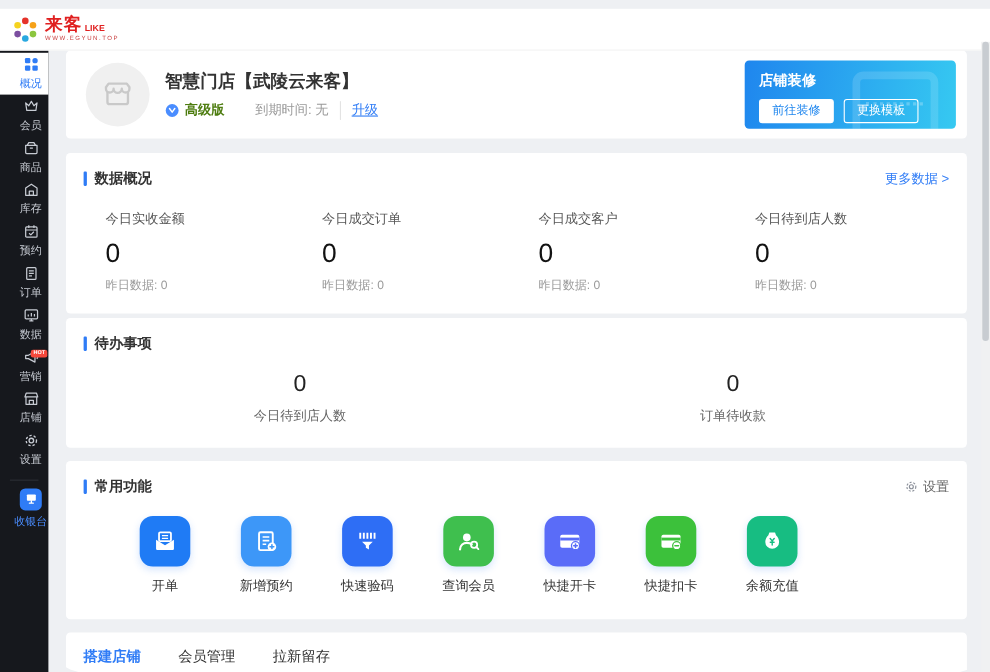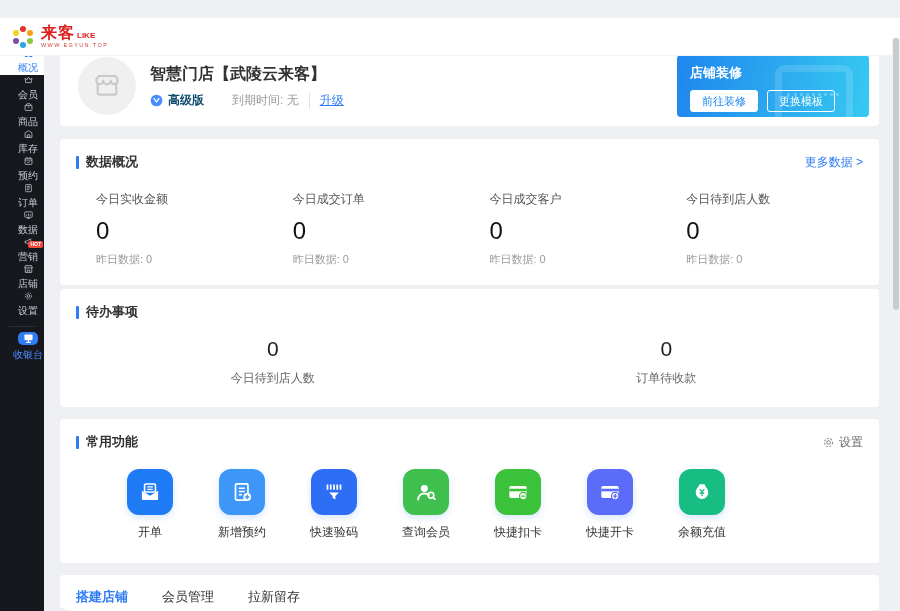--- a/index.html
+++ b/index.html
@@ -1,49 +1,49 @@
 <!DOCTYPE html>
 <html><head>
 <meta charset="utf-8">
 <style>
   * { margin:0; padding:0; box-sizing:border-box; }
   html,body { width:900px; height:611px; overflow:hidden; }
   body { font-family:"Liberation Sans","DejaVu Sans",sans-serif; background:#eef0f3; position:relative; }
 
   
-  .topbar { position:absolute; top:18px; left:0; width:900px; height:38px; background:#fff; display:flex; align-items:center; padding-left:10px; z-index:20; border-bottom:1px solid #f3f3f3; }
+  .topbar { position:absolute; top:8px; left:0; width:900px; height:38px; background:#fff; display:flex; align-items:center; padding-left:10px; z-index:20; border-bottom:1px solid #f3f3f3; }
   .logo { display:flex; align-items:center; gap:5px; cursor:pointer; }
   .logo-text { display:flex; flex-direction:column; line-height:1; }
   .logo-row { display:flex; align-items:flex-end; gap:2px; }
   .logo-cn { color:#e02020; font-weight:bold; font-size:16px; letter-spacing:1px; }
   .logo-en { color:#e02020; font-weight:bold; font-size:8px; margin-bottom:1px; }
   .logo-url { color:#c94242; font-size:5.5px; letter-spacing:1.4px; margin-top:2px; }
 
   
   .sidebar { position:absolute; top:38px; left:0; bottom:0; width:44px; background:#16181d; display:flex; flex-direction:column; padding-top:10px; z-index:15; }
-  .side-item { height:27px; display:flex; flex-direction:column; align-items:center; justify-content:center; gap:3px; color:#c7cbd3; font-size:10px; cursor:pointer; position:relative; flex:none;padding-left:12px; }
+  .side-item { height:38px; display:flex; flex-direction:column; align-items:center; justify-content:center; gap:3px; color:#c7cbd3; font-size:10px; cursor:pointer; position:relative; flex:none;padding-left:12px; }
   .side-item svg { width:15px; height:15px; display:block; }
   .side-item.active { background:#ffffff; color:#2f7cf6; }
   .hot-badge { position:absolute; top:4px; right:1px; background:#f5483b; color:#fff; font-size:5px; font-weight:bold; padding:1px 2px; border-radius:2px; line-height:1; }
   .side-divider { height:1px; background:#2b2e36; margin:8px 9px 6px; flex:none; }
   .cashier { color:#4a8dff; }
   .cash-ico { width:20px; height:20px; background:#2f7cf6; border-radius:5px; display:flex; align-items:center; justify-content:center; }
   .cash-ico svg { width:13px; height:13px; }
 
   
   .main { position:absolute; top:38px; left:44px; right:0; bottom:0; padding:8px 21px 0 16px; overflow:hidden;border-radius:32px; }
   .card { background:#fff; border-radius:4px; }
 
   
   .header-card { height:80px; display:flex; align-items:center; padding:0 10px 0 18px; position:relative; margin-bottom:13px; }
   .avatar { width:58px; height:58px; border-radius:50%; background:#f0f0f0; display:flex; align-items:center; justify-content:center; flex:none; }
   .store-info { margin-left:14px; }
   .store-name { font-size:16px; font-weight:bold; color:#333; }
   .plan-row { margin-top:7px; display:flex; align-items:center; font-size:12px; }
-  .plan-name { font-weight:bold; color:#0c4a6e; margin-left:5px; }
+  .plan-name { font-weight:bold; color:#4d7c0f; margin-left:5px; }
   .expire { color:#999; margin-left:28px; padding-right:10px; border-right:1px solid #e3e3e3; }
   .upgrade { color:#2f7cf6; margin-left:10px; text-decoration:underline; cursor:pointer; }
 
   .promo-wrap { position:absolute; right:10px; top:9px; display:flex; gap:9px; }
   .promo { width:192px; height:62px; border-radius:4px; color:#fff; padding:9px 13px; position:relative; overflow:hidden; }
   .promo1 { background:linear-gradient(100deg,#1f86ee 0%,#36c9f1 100%); }
   .promo2 { background:linear-gradient(100deg,#22a3e8 0%,#41d2f3 100%); }
   .promo-title { font-size:13px; font-weight:bold; margin-bottom:8px; position:relative; z-index:2; }
   .promo-btns { display:flex; gap:9px; position:relative; z-index:2; }
   .pbtn { font-size:11px; padding:3px 11px; border-radius:3px; border:1px solid #fff; background:transparent; color:#fff; cursor:pointer; font-family:inherit; line-height:1.3; }
@@ -355,40 +355,40 @@
           <svg viewBox="0 0 24 24">
             <circle cx="10.5" cy="8.8" r="3.2" fill="#fff"></circle>
             <path d="M4.8 19 c0-3.8 3-5.6 5.7-5.6 1.5 0 3 .4 4.2 1.3" fill="none" stroke="#fff" stroke-width="1.8" stroke-linecap="round"></path>
             <circle cx="16.6" cy="15" r="2.6" fill="none" stroke="#fff" stroke-width="1.5"></circle>
             <path d="M18.5 16.9 L20.2 18.6" stroke="#fff" stroke-width="1.6" stroke-linecap="round"></path>
           </svg>
         </span>
         <span class="qlabel">查询会员</span>
       </div>
       <div class="qitem">
+        <span class="qicon" style="background: rgb(90, 108, 248); color: rgb(90, 108, 248);">
+          <svg viewBox="0 0 24 24">
+            <rect x="4" y="6.5" width="16" height="11" rx="1.5" fill="#fff"></rect>
+            <rect x="4" y="9" width="16" height="2.4" fill="currentColor"></rect>
+            <circle cx="16.8" cy="15.8" r="3.4" fill="#fff" stroke="currentColor" stroke-width="1.1"></circle>
+            <path d="M16.8 14.3 v3 M15.3 15.8 h3" stroke="currentColor" stroke-width="1.3" stroke-linecap="round"></path>
+          </svg>
+        </span>
+        <span class="qlabel">快捷开卡</span>
+      </div>
+      <div class="qitem">
         <span class="qicon" style="background: rgb(60, 193, 59); color: rgb(60, 193, 59);">
           <svg viewBox="0 0 24 24">
             <rect x="4" y="6.5" width="16" height="11" rx="1.5" fill="#fff"></rect>
             <rect x="4" y="9" width="16" height="2.4" fill="currentColor"></rect>
             <circle cx="16.8" cy="15.8" r="3.4" fill="#fff" stroke="currentColor" stroke-width="1.1"></circle>
             <path d="M15.3 15.8 h3" stroke="currentColor" stroke-width="1.3" stroke-linecap="round"></path>
           </svg>
         </span>
         <span class="qlabel">快捷扣卡</span>
-      </div>
-      <div class="qitem">
-        <span class="qicon" style="background: rgb(90, 108, 248); color: rgb(90, 108, 248);">
-          <svg viewBox="0 0 24 24">
-            <rect x="4" y="6.5" width="16" height="11" rx="1.5" fill="#fff"></rect>
-            <rect x="4" y="9" width="16" height="2.4" fill="currentColor"></rect>
-            <circle cx="16.8" cy="15.8" r="3.4" fill="#fff" stroke="currentColor" stroke-width="1.1"></circle>
-            <path d="M16.8 14.3 v3 M15.3 15.8 h3" stroke="currentColor" stroke-width="1.3" stroke-linecap="round"></path>
-          </svg>
-        </span>
-        <span class="qlabel">快捷开卡</span>
       </div>
       <div class="qitem">
         <span class="qicon" style="background: rgb(23, 189, 130); color: rgb(23, 189, 130);">
           <svg viewBox="0 0 24 24">
             <path d="M9.6 4.8 h4.8 L15.2 7 c1.8 1.8 2.6 3.6 2.6 5.6 a5.8 5.8 0 0 1 -11.6 0 c0-2 .8-3.8 2.6-5.6 Z" fill="#fff"></path>
             <path d="M10.3 9.8 L12 11.8 l1.7-2 M12 11.8 v3.4 M10.4 12.9 h3.2" stroke="currentColor" stroke-width="1.2" fill="none" stroke-linecap="round"></path>
           </svg>
         </span>
         <span class="qlabel">余额充值</span>
       </div>

